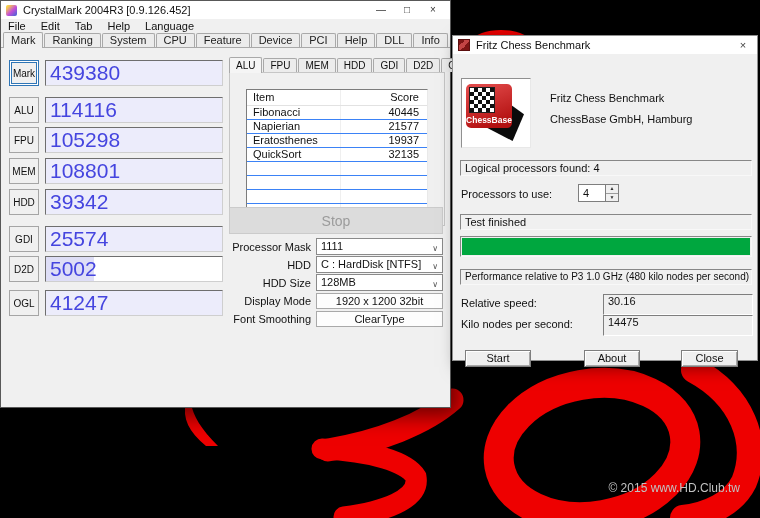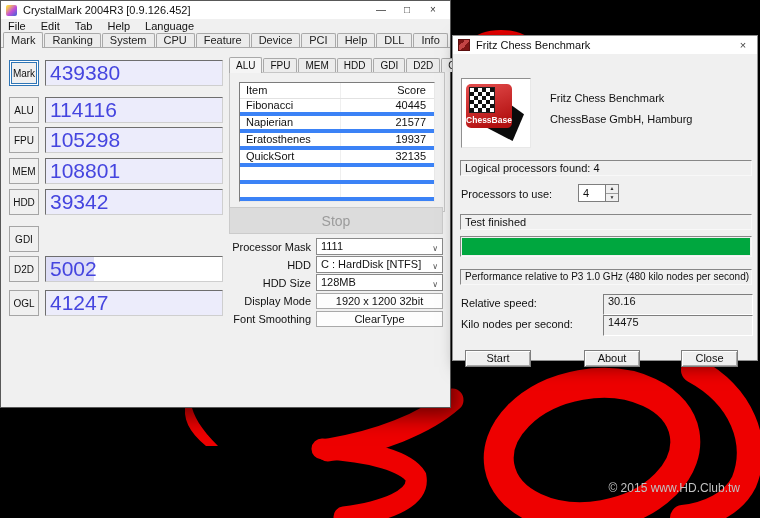--- a/index.html
+++ b/index.html
@@ -45,24 +45,24 @@
        font-weight:bold;font-size:21px;line-height:23px;color:#4545df;padding-left:4px}
   .score-box.running{background:#fff}
   .progress-fill{position:absolute;left:0;top:0;bottom:0;width:27%;background:#dedef6}
   .score-box b{position:relative;font-weight:normal}
 
   .right-panel{position:absolute;left:228px;top:8px;width:216px}
   .inner-tabs{display:flex;align-items:flex-end;height:16px;font-size:10px}
   .itab{height:13px;line-height:13px;padding:0 6px;margin-right:1px;background:#ececec;
        border:1px solid #a9a9a9;border-bottom:none;border-radius:2px 2px 0 0}
   .itab.active{height:15px;line-height:15px;background:#f5f5f5;margin-bottom:-1px}
-  .tab-page{border:1px solid #c6c6c6;background:#f0f0f0;padding:9px}
+  .tab-page{border:1px solid #c6c6c6;background:#f0f0f0;padding:16px}
   .listbox{background:#fff;height:118px;overflow:hidden;font-size:11px;
        border:1px solid;border-color:#7c7c7c #e9e9e9 #e9e9e9 #7c7c7c}
-  .lrow{display:flex;height:13px;line-height:13px;border-bottom:4px solid #3b82f6}
+  .lrow{display:flex;height:13px;line-height:13px;border-bottom:1px solid #3b82f6}
   .lrow.header{height:15px;line-height:15px;border-bottom:1px solid #e2e2e2}
   .c-item{flex:0 0 52%;padding-left:6px;border-right:1px solid #efefef;box-sizing:border-box;overflow:hidden}
   .c-score{flex:1;text-align:right;padding-right:8px}
 
   .stop-btn{position:absolute;left:228px;top:159px;width:214px;height:27px;box-sizing:border-box;
        background:#dcdcdc;border:1px solid #cbcbcb;color:#9b9b9b;font-size:14px;
        display:flex;align-items:center;justify-content:center}
 
   .form-row{position:absolute;left:228px;width:214px;height:17px;display:flex;align-items:center}
   .f-label{width:82px;flex:none;text-align:right;padding-right:5px;font-size:11px}
@@ -173,20 +173,21 @@
     <div class="score-row" style="top:110px">
       <span class="bench-btn">MEM</span>
       <span class="score-box"><b>108801</b></span>
     </div>
     <div class="score-row" style="top:141px">
       <span class="bench-btn">HDD</span>
       <span class="score-box"><b>39342</b></span>
     </div>
     <div class="score-row" style="top:178px">
       <span class="bench-btn">GDI</span>
+      <span class="score-box"><b>25574</b></span>
     </div>
     <div class="score-row" style="top:208px">
       <span class="bench-btn">D2D</span>
       <span class="score-box running"><span class="progress-fill"></span><b>5002</b></span>
     </div>
     <div class="score-row" style="top:242px">
       <span class="bench-btn">OGL</span>
       <span class="score-box"><b>41247</b></span>
     </div>
 

